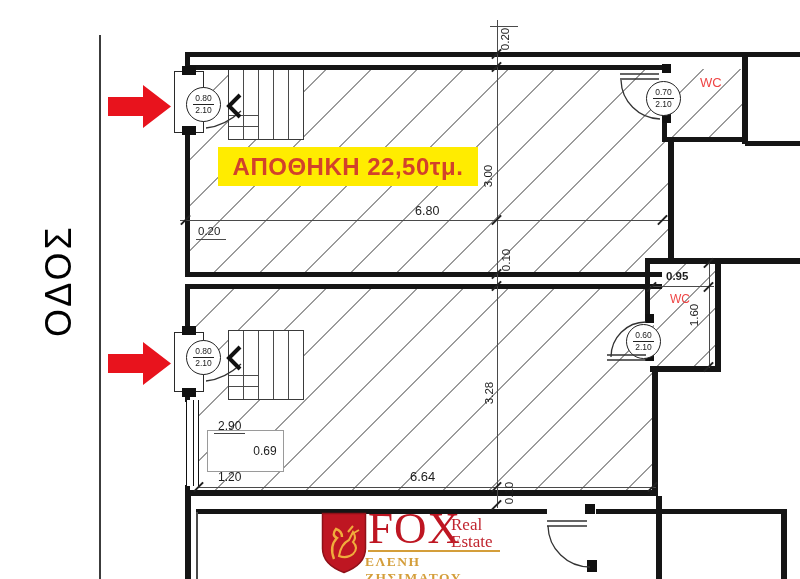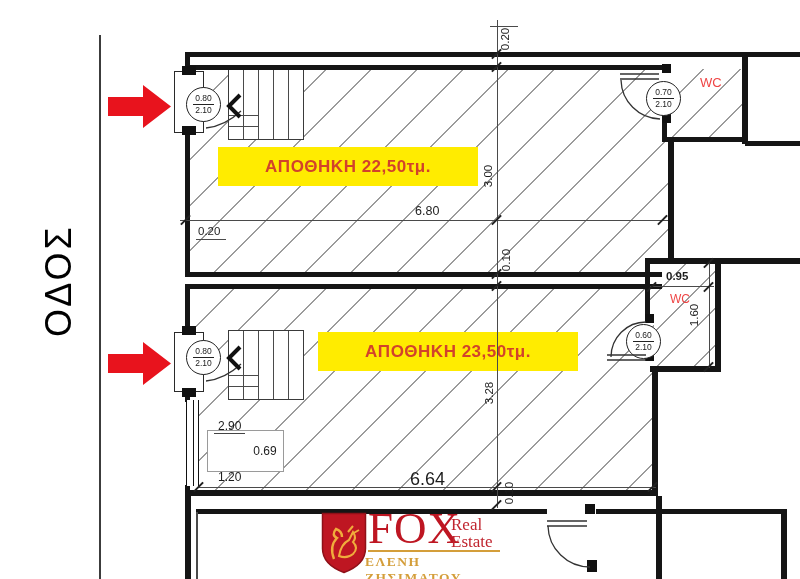--- a/index.html
+++ b/index.html
@@ -16,21 +16,21 @@
   .rot{transform:rotate(-90deg);transform-origin:center;text-align:center;}
   .stairs{position:absolute;background:#fff;border:1.2px solid #3a3a3a;z-index:2;}
   .stairs i{position:absolute;top:0;bottom:0;width:1px;background:#4a4a4a;}
   .stairs b{position:absolute;left:0;width:30px;height:1px;background:#4a4a4a;}
   .alcove{position:absolute;background:#fff;border:1px solid #2a2a2a;z-index:2;}
   .jamb{position:absolute;background:#111;z-index:5;}
   .circle-dim{position:absolute;width:33px;height:33px;border:1.6px solid #222;border-radius:50%;
               background:#fff;display:flex;flex-direction:column;align-items:center;justify-content:center;
               font-size:8.5px;line-height:1.25;color:#222;z-index:5;}
   .circle-dim .cd-top{border-bottom:1px solid #222;padding:0 2px;}
-  .ylabel{position:absolute;height:39px;background:#FFEC00;color:#D2422B;font-weight:bold;font-size:17px;
+  .ylabel{position:absolute;height:39px;background:#FFEC00;color:#D2422B;font-weight:bold;font-size:24px;
           display:flex;align-items:center;justify-content:center;white-space:nowrap;z-index:3;letter-spacing:.5px;}
   .street-label{position:absolute;font-size:36px;letter-spacing:3px;color:#000;z-index:2;}
   .windim{position:absolute;background:#fff;border:1px solid #9a9a9a;z-index:5;display:flex;
           align-items:center;padding:2px 6px;font-size:12px;color:#1d1d1d;gap:8px;}
   .windim .frac{display:flex;flex-direction:column;align-items:center;gap:36px;}
   .windim .frac .t{border-bottom:1px solid #444;padding:0 4px;}
   .window{position:absolute;background:#fff;border-left:1.6px solid #111;border-right:1.6px solid #111;z-index:5;}
   .window:after{content:"";position:absolute;left:50%;top:0;bottom:0;width:1px;background:#111;}
   .wc-label{position:absolute;color:#ef4444;z-index:5;}
   .logo{position:absolute;z-index:6;}
@@ -162,21 +162,20 @@
       <path d="M547,521 H587 M547,526 H587"></path>
       <path d="M548,526 A42,42 0 0 0 590,567"></path>
     </g>
     <g stroke="#111" stroke-width="4" fill="none">
       <path d="M240,95 L229,106 L240,117"></path>
       <path d="M240,347 L229,358 L240,369"></path>
     </g>
   </svg>
 
   <div class="ylabel" style="left:218px;top:147px;width:260px;">ΑΠΟΘΗΚΗ 22,50τμ.</div>
-  <div class="ylabel" style="left:318px;top:332px;width:260px;">ΑΠΟΘΗΚΗ 23,50τμ.</div>
 
   <div class="wc-label" style="left:700px;top:75px;font-size:13px;">WC</div>
   <div class="wc-label" style="left:670px;top:292px;font-size:12px;">WC</div>
 
   <div class="thin" style="left:497px;top:20px;width:1px;height:488px;"></div>
   <div class="thin" style="left:490px;top:26px;width:28px;height:1px;"></div>
   <div class="thin" style="left:180px;top:220px;width:488px;height:1px;"></div>
   <div class="thin" style="left:197px;top:487px;width:459px;height:1px;"></div>
   <div class="thin" style="left:650px;top:286px;width:64px;height:1px;"></div>
   <div class="thin" style="left:709px;top:262px;width:1px;height:106px;"></div>
@@ -197,21 +196,21 @@
   <div class="tick" style="left:702px;top:286px;"></div>
   <div class="tick" style="left:702px;top:262px;"></div>
   <div class="tick" style="left:702px;top:366px;"></div>
 
   <div class="dim rot" style="left:488px;top:33px;width:34px;">0.20</div>
   <div class="dim" style="left:415px;top:204px;font-size:12.5px;">6.80</div>
   <div class="dim" style="left:198px;top:225px;">0.20</div>
   <div class="dim rot" style="left:471px;top:170px;width:34px;">3.00</div>
   <div class="dim rot" style="left:489px;top:254px;width:34px;">0.10</div>
   <div class="dim rot" style="left:472px;top:387px;width:34px;">3.28</div>
-  <div class="dim" style="left:410px;top:469px;font-size:18px;">6.64</div>
+  <div class="dim" style="left:410px;top:469px;font-size:13px;">6.64</div>
   <div class="dim rot" style="left:492px;top:487px;width:34px;">0.10</div>
   <div class="dim" style="left:666px;top:270px;font-weight:bold;">0.95</div>
   <div class="dim rot" style="left:677px;top:309px;width:34px;">1.60</div>
 
   <div class="logo" style="left:318px;top:505px;width:190px;height:70px;">
     <svg class="abs" style="left:3px;top:7px;" width="46" height="62" viewBox="0 0 46 62">
       <path d="M1.5,1.5 h43 v35 q0,16 -21.5,24 q-21.5,-8 -21.5,-24 z" fill="#BE1622" stroke="#8E1018" stroke-width="1.5"></path>
       <path d="M13,47 q-5,-13 3,-21 q-6,-3 -1,-9 q6,2 6,8" fill="none" stroke="#F0AC3C" stroke-width="2.4"></path>
       <path d="M18,44 q2,-12 10,-16 l4,-8 q4,6 0,10 q6,6 0,12 q-6,5 -14,2 z" fill="none" stroke="#F0AC3C" stroke-width="2"></path>
       <path d="M27,20 l5,-6 M31,22 l7,-4" stroke="#F0AC3C" stroke-width="2" fill="none"></path>

